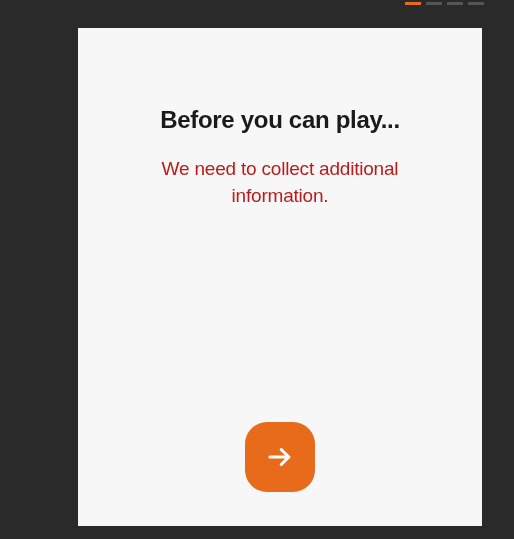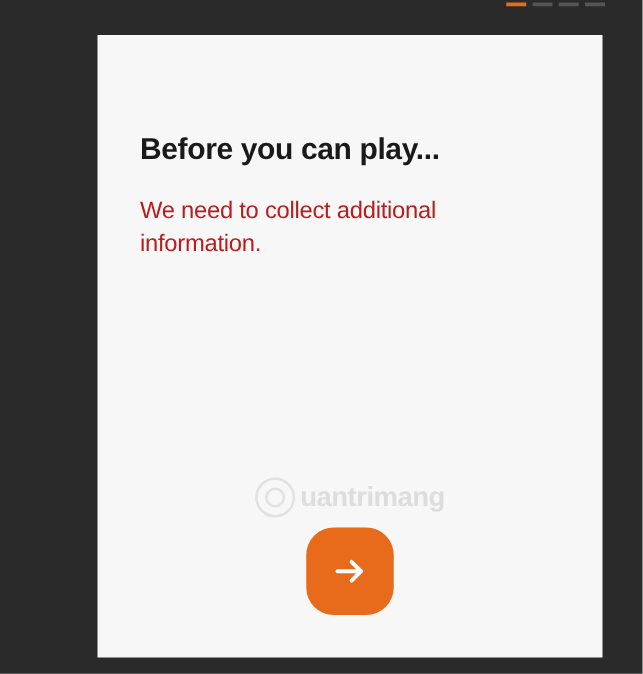--- a/index.html
+++ b/index.html
@@ -26,21 +26,21 @@
     background: #e86b1c;
   }
   .card {
     position: absolute;
     left: 78px;
     top: 28px;
     width: 404px;
     height: 498px;
     background: #f7f7f7;
     padding: 78px 34px 0 34px;
-    text-align: left;
+    text-align: center;
   }
   .title {
     font-size: 24px;
     font-weight: 700;
     color: #1a1a1a;
     letter-spacing: -0.3px;
   }
   .subtitle {
     margin-top: 22px;
     font-size: 19px;
@@ -109,24 +109,20 @@
   <div class="progress-step active"></div>
   <div class="progress-step"></div>
   <div class="progress-step"></div>
   <div class="progress-step"></div>
 </div>
 
 <div class="card">
   <h1 class="title">Before you can play...</h1>
   <p class="subtitle">We need to collect additional information.</p>
 
-  <div class="watermark">
-    <div class="watermark-icon"></div>
-    <div class="watermark-text">uantrimang</div>
-  </div>
 
   <button class="next-button">
     <svg viewBox="0 0 24 24" fill="none" stroke="#ffffff" stroke-width="2.5" stroke-linecap="round" stroke-linejoin="round">
       <line x1="4" y1="12" x2="19" y2="12"></line>
       <polyline points="13 6 19 12 13 18"></polyline>
     </svg>
   </button>
 </div>
 
 </body></html>

